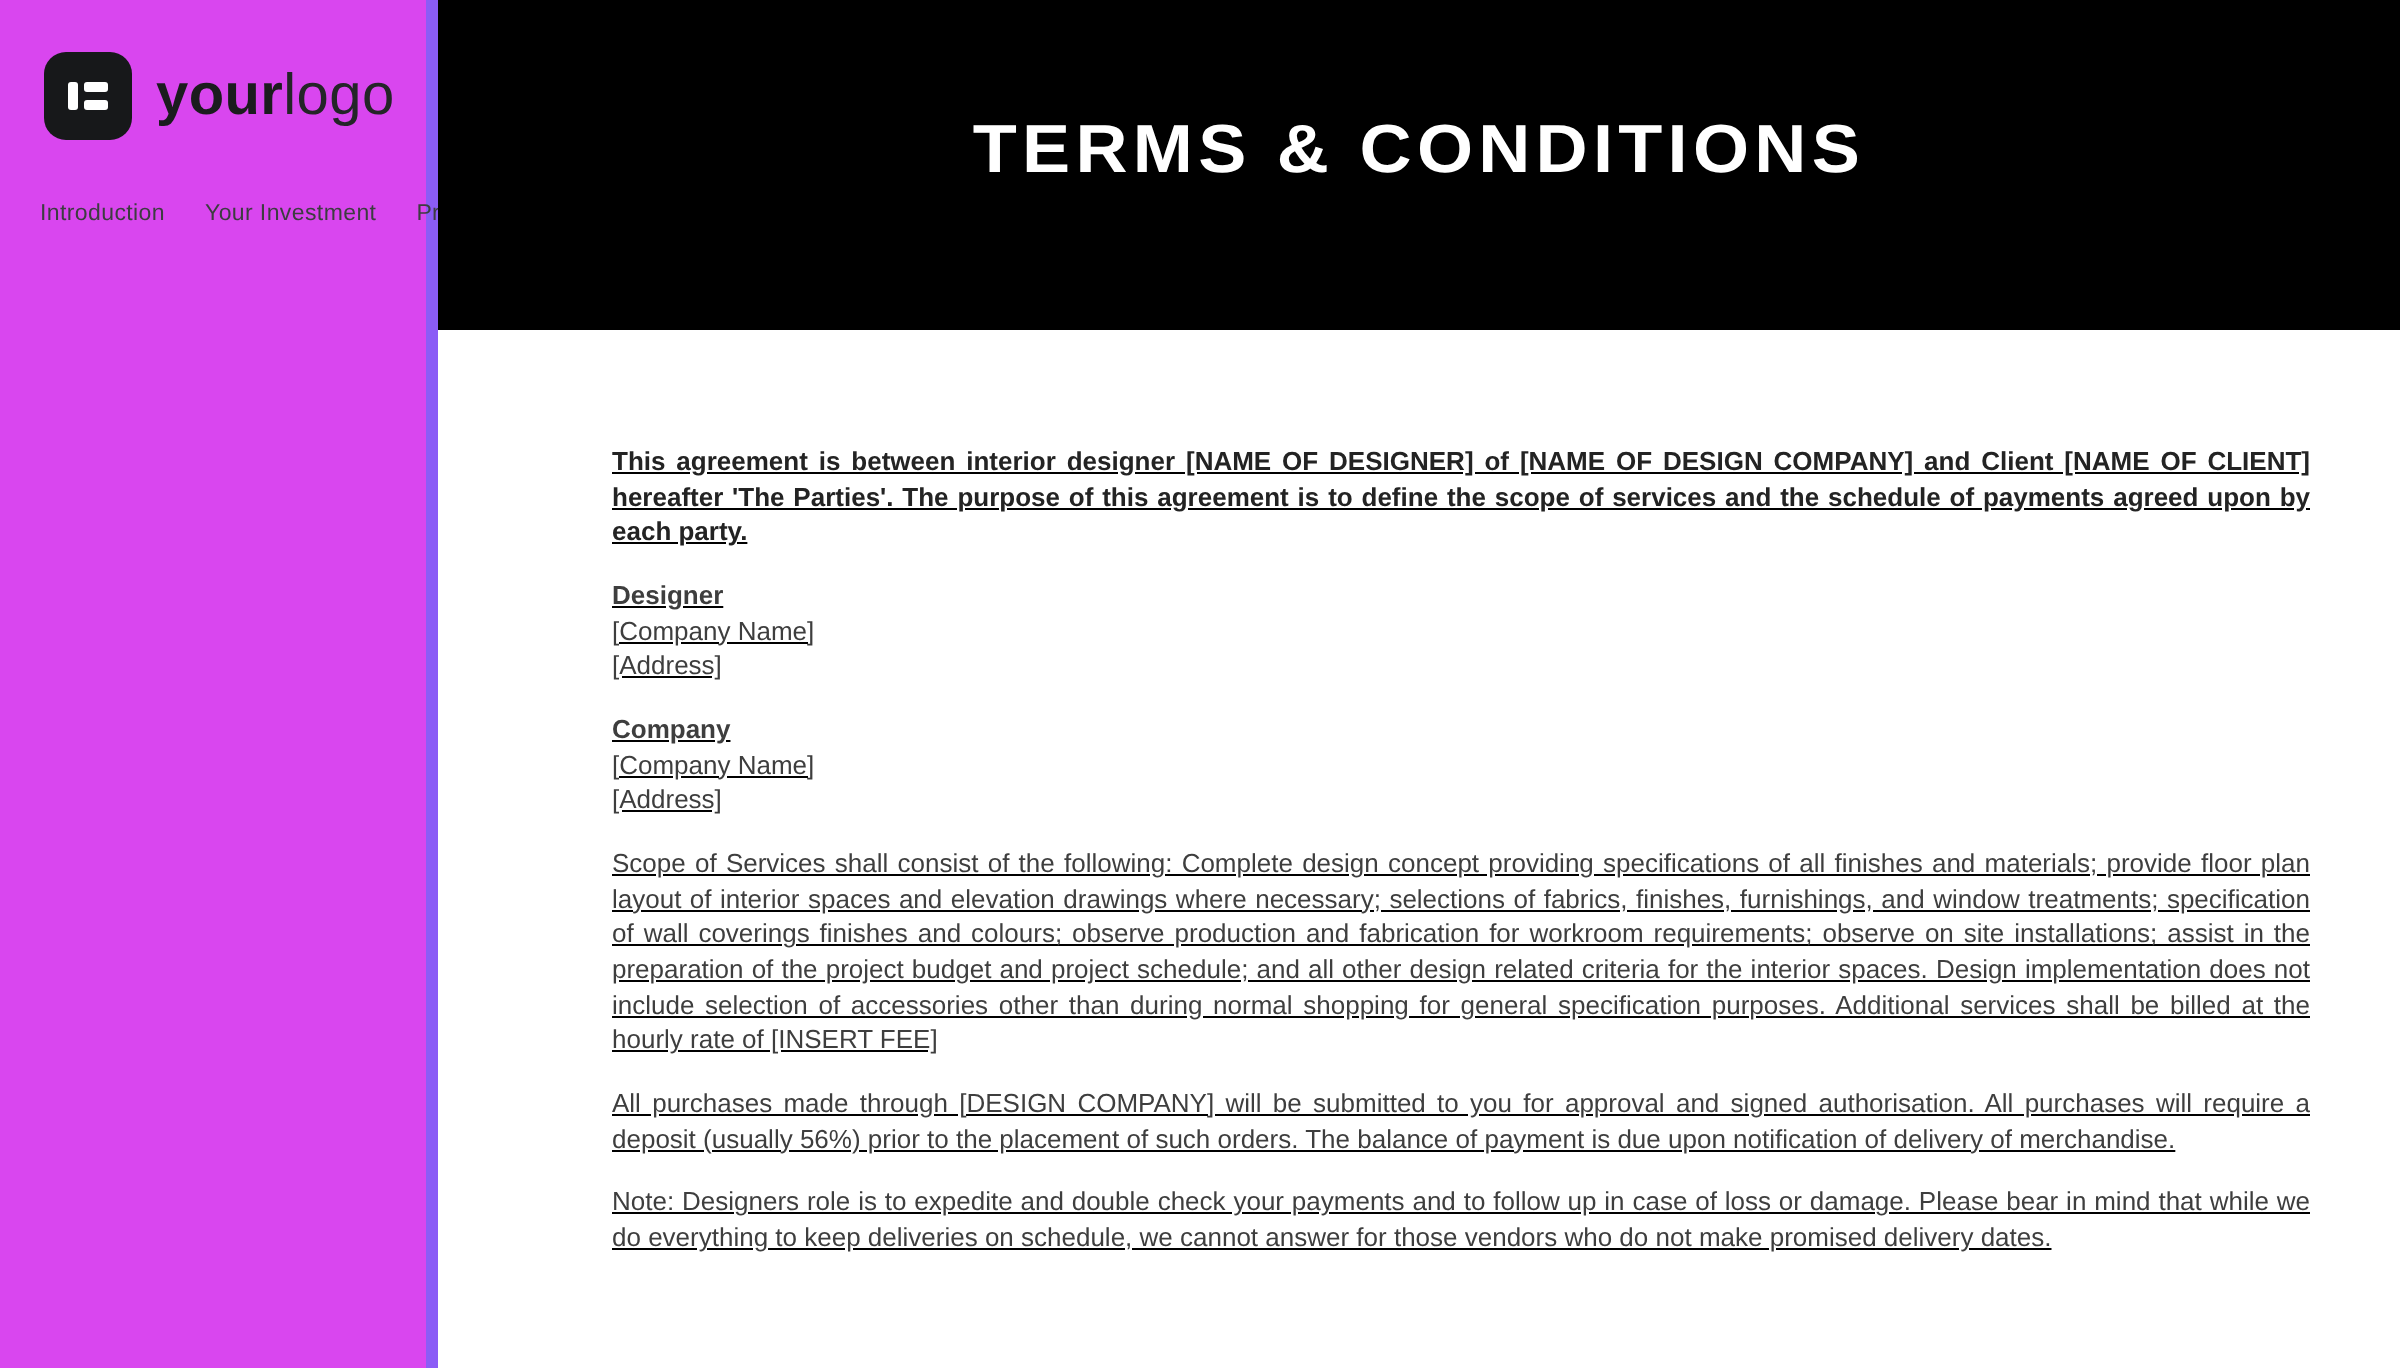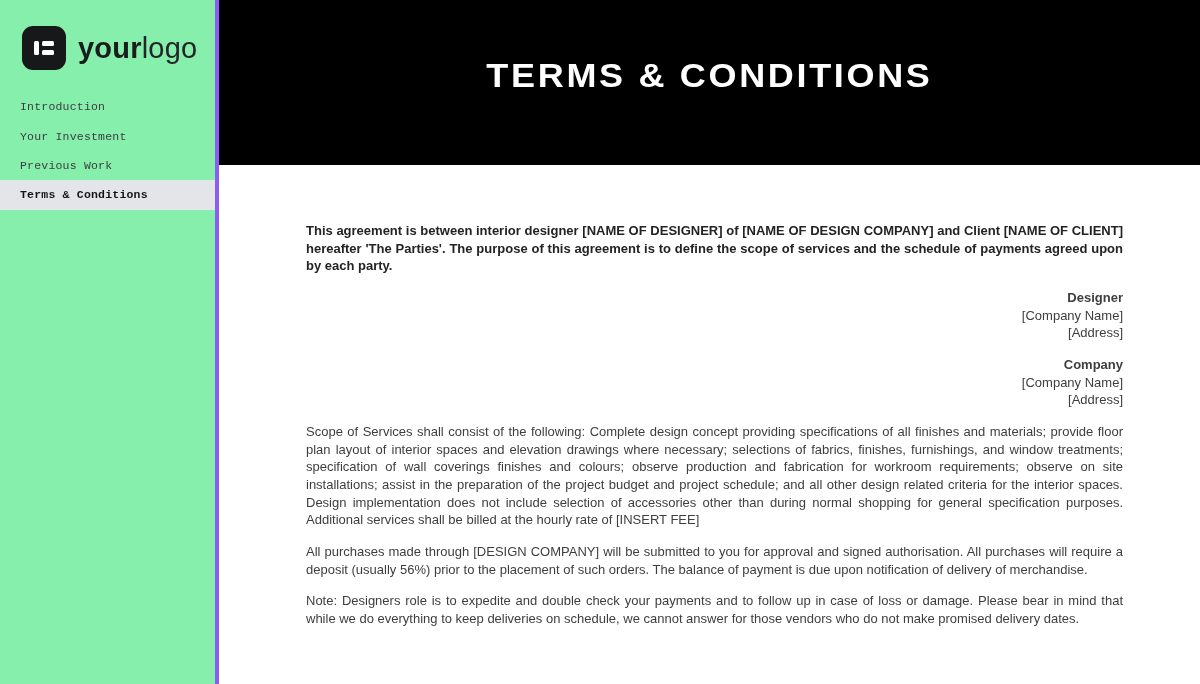--- a/index.html
+++ b/index.html
@@ -15,22 +15,22 @@
     flex-direction: row;
     overflow: hidden;
     background: #ffffff;
   }
 
   
   .sidebar {
     width: 219px;
     min-width: 219px;
     height: 100%;
-    background: #86efac;
-    border-right: 4px solid #8b5cf6;
+    background: #d946ef;
+    border-right: 6px solid #8b5cf6;
     padding-top: 26px;
     display: flex;
     flex-direction: column;
   }
   .logo-row {
     display: flex;
     align-items: center;
     gap: 12px;
     padding-left: 22px;
     height: 44px;
@@ -52,22 +52,21 @@
     white-space: nowrap;
     line-height: 1;
   }
   .logo-wordmark .bold { font-weight: 700; }
   .logo-wordmark .light { font-weight: 400; color: #242528; }
 
   .nav {
     margin-top: 22px;
     list-style: none;
     display: flex;
-    flex-direction: column;
-    font-family: Liberation Mono, monospace;
+    flex-direction: row;
   }
   .nav-item {
     height: 29.4px;
     display: flex;
     align-items: center;
     padding-left: 20px;
     font-size: 11.5px;
     color: #3c3d40;
     letter-spacing: 0.2px;
     cursor: pointer;
@@ -101,28 +100,28 @@
     color: #ffffff;
     font-size: 34px;
     font-weight: 700;
     letter-spacing: 2.5px;
     transform: scaleX(1.06);
     white-space: nowrap;
   }
 
   .content {
     flex: 1;
-    padding: 57px 77px 0 87px;
+    padding: 57px 45px 0 87px;
     overflow: hidden;
+    text-decoration: underline;
   }
   .content p, .content .addr-line, .content .block-heading {
     font-size: 13px;
     line-height: 1.36;
     color: #3e3e3e;
-    text-align: right;
   }
   .content p { margin-bottom: 14px; text-align: justify; }
   .content p.intro {
     font-weight: 700;
     color: #232323;
   }
   .addr-block { margin-bottom: 14px; }
   .block-heading { font-weight: 700; color: #232323; }
 </style>
 </head>

